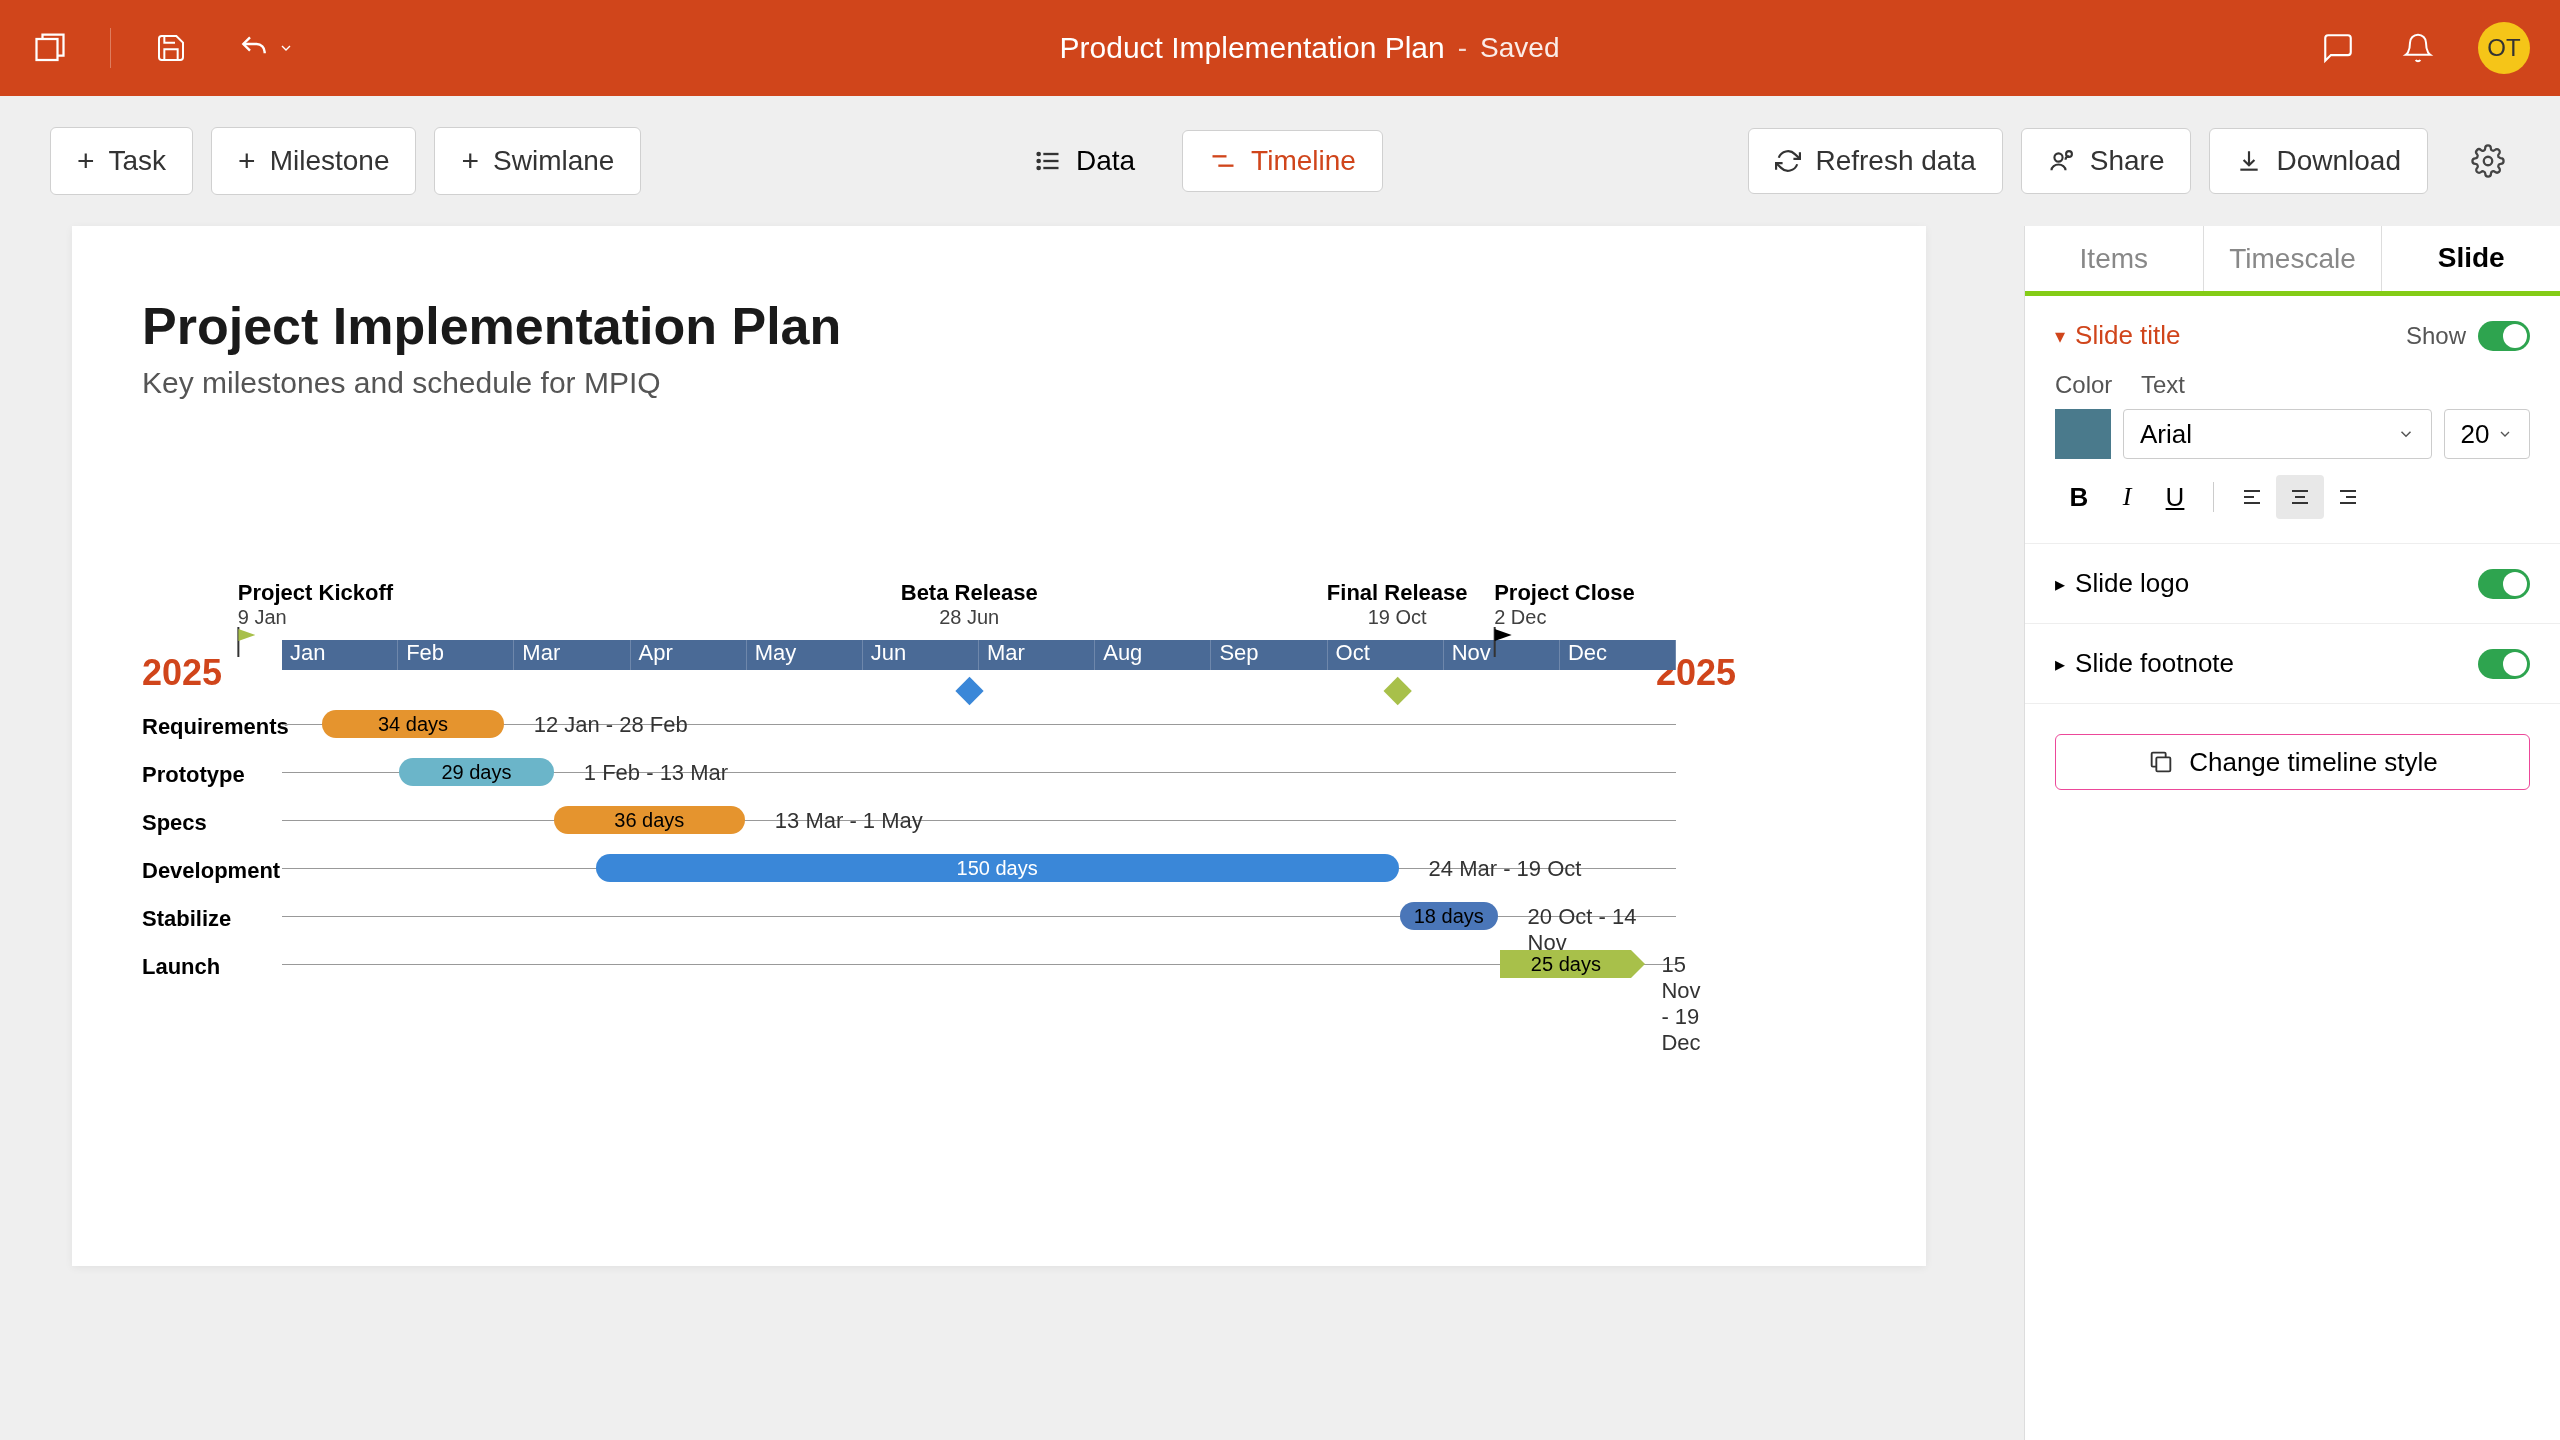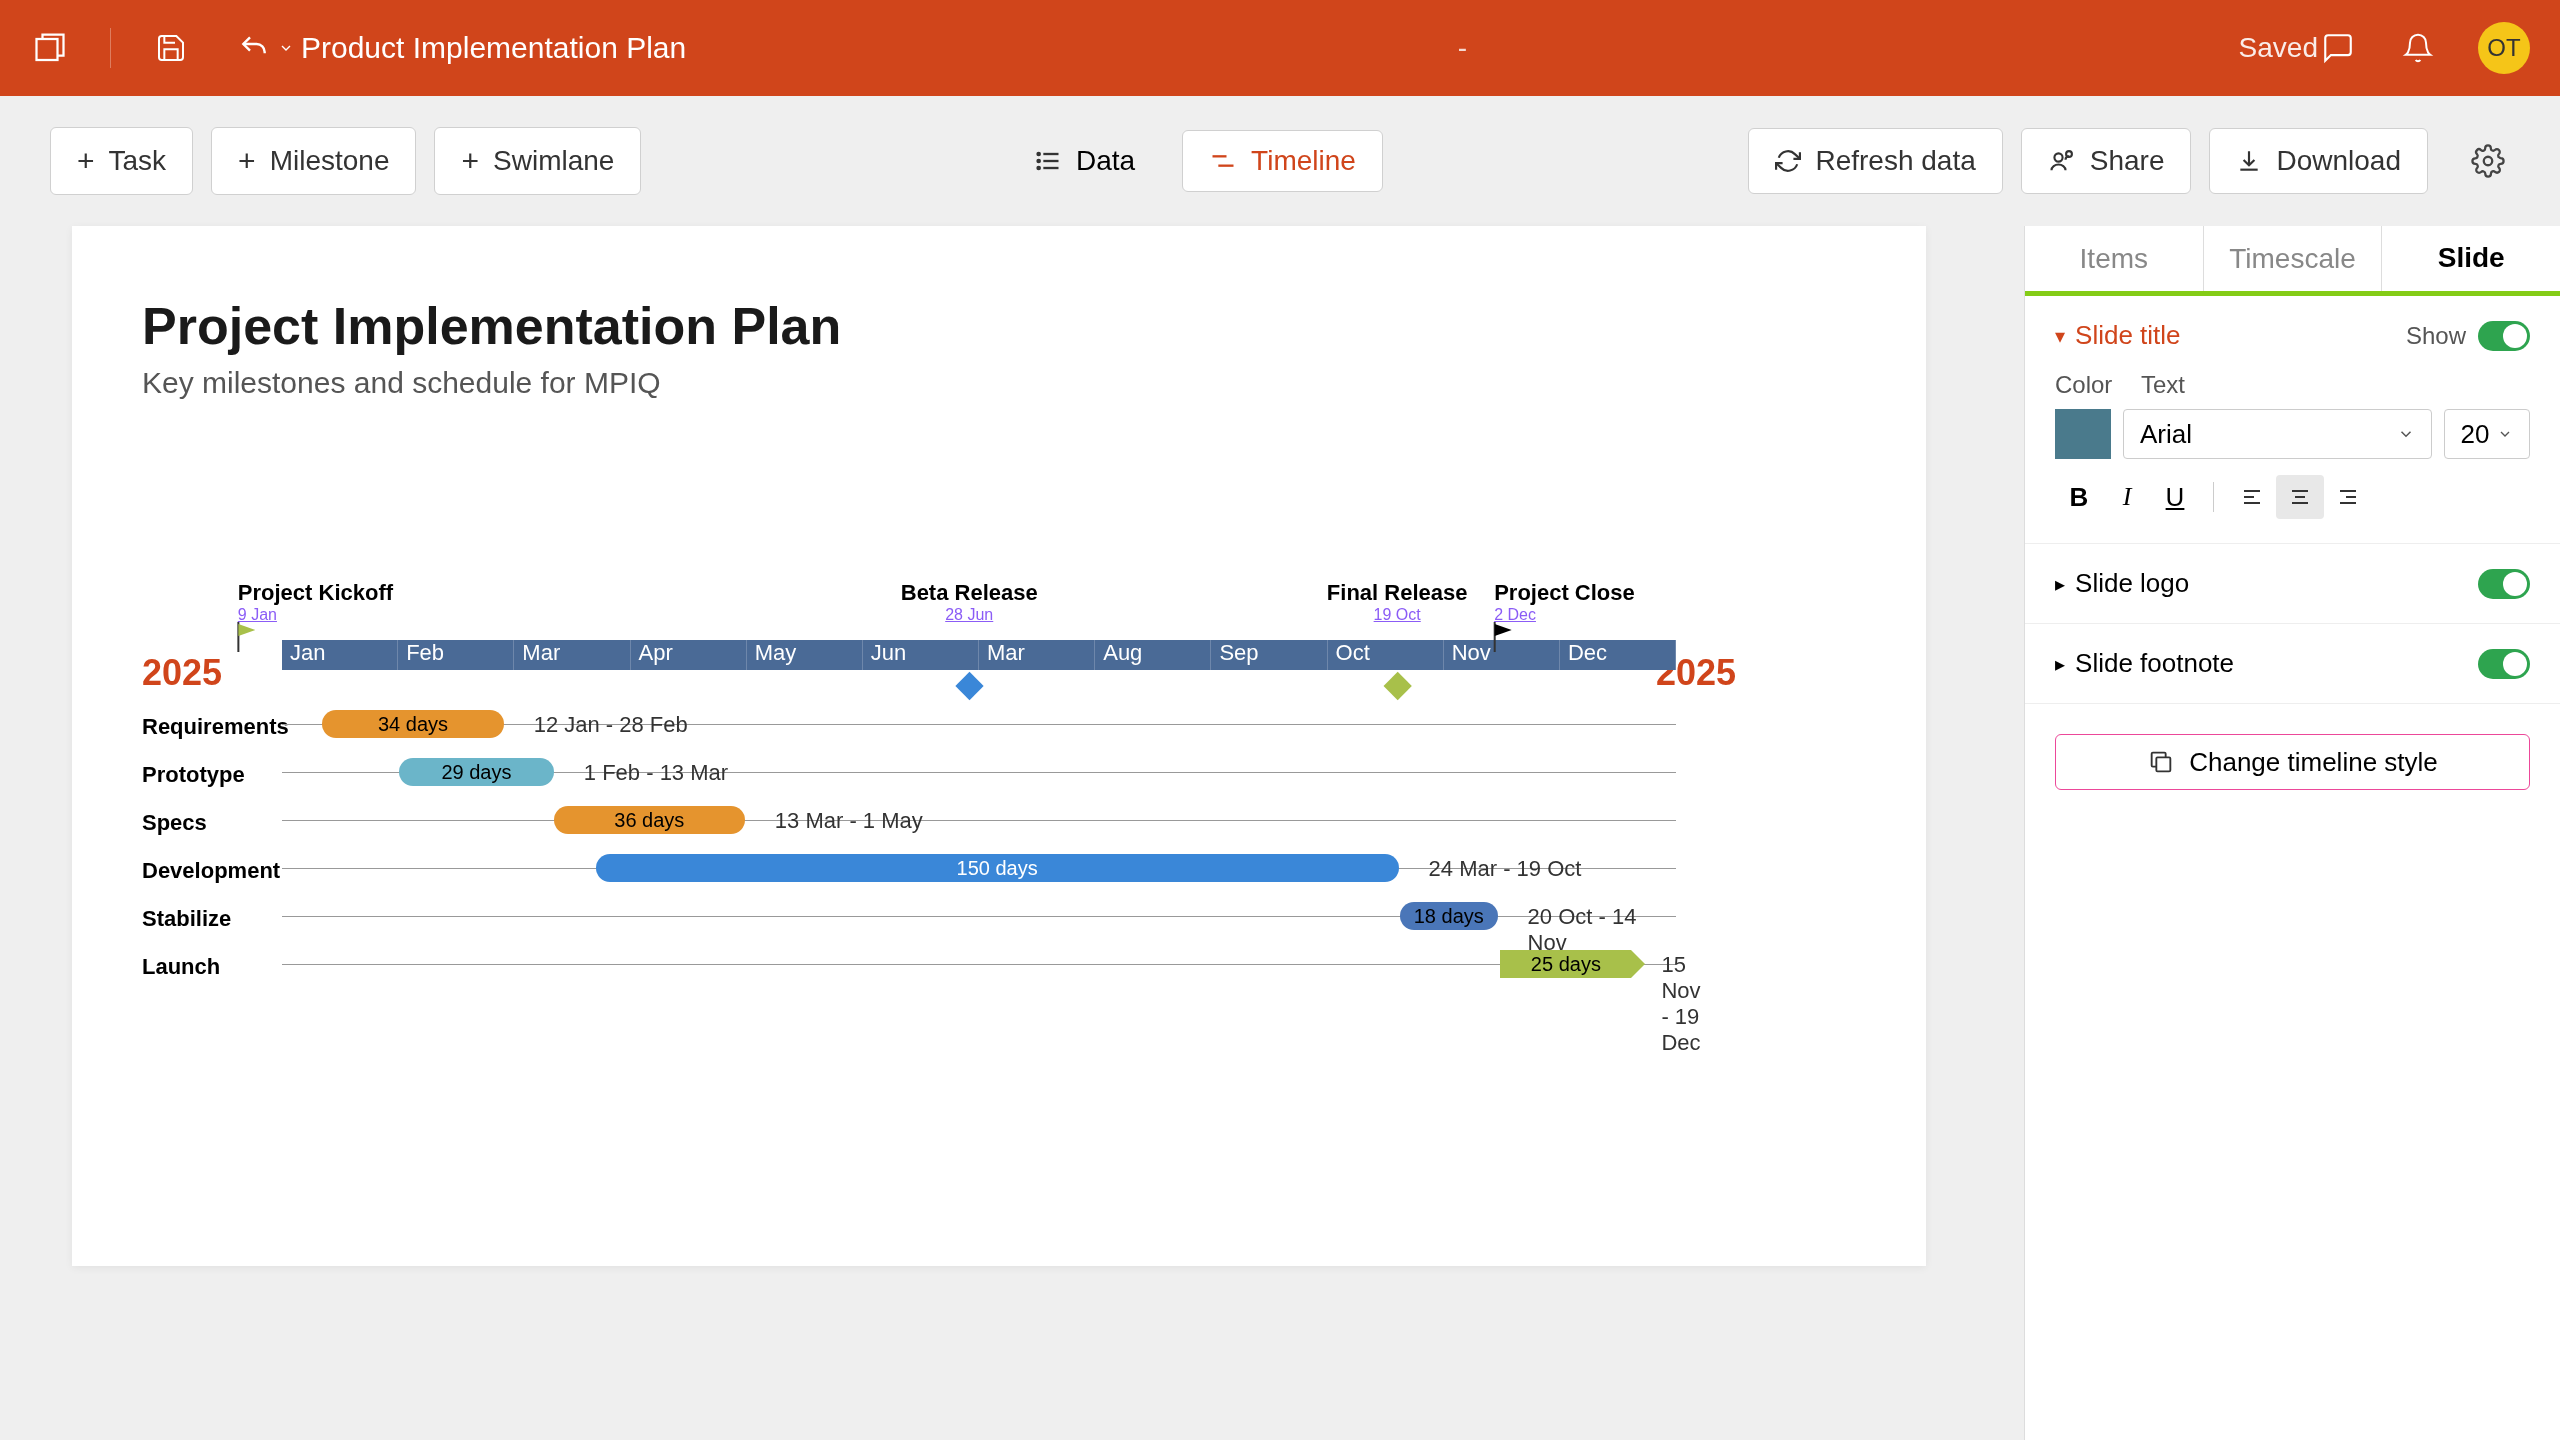--- a/index.html
+++ b/index.html
@@ -3,21 +3,21 @@
 <meta charset="utf-8">
 <style>
   * { box-sizing: border-box; margin: 0; padding: 0; font-family: -apple-system, BlinkMacSystemFont, "Segoe UI", Arial, sans-serif; }
   body { background: #efefef; width: 2560px; height: 1440px; overflow: hidden; }
   
   
   .header-bar { background: #d0451b; height: 96px; display: flex; align-items: center; padding: 0 30px; color: white; }
   .header-left { display: flex; align-items: center; gap: 40px; }
   .header-icon-btn { width: 40px; height: 40px; display: flex; align-items: center; justify-content: center; cursor: pointer; }
   .header-sep { width: 1px; height: 40px; background: rgba(255,255,255,0.3); }
-  .header-center { flex: 1; display: flex; align-items: center; justify-content: space-between; gap: 13px; }
+  .header-center { flex: 1; display: flex; align-items: center; justify-content: center; gap: 13px; }
   .doc-title { font-size: 30px; font-weight: 400; }
   .doc-saved-sep { font-size: 28px; opacity: 0.8; }
   .doc-saved { font-size: 28px; opacity: 0.9; }
   .header-right { display: flex; align-items: center; gap: 40px; }
   .avatar { width: 52px; height: 52px; border-radius: 50%; background: #f5c518; display: flex; align-items: center; justify-content: center; color: #333; font-size: 24px; font-weight: 500; }
   
   
   .toolbar { height: 130px; display: flex; align-items: center; padding: 0 50px; }
   .toolbar-left { display: flex; gap: 18px; }
   .tb-btn { background: white; border: 1px solid #d0d0d0; border-radius: 6px; padding: 16px 26px; display: flex; align-items: center; gap: 14px; font-size: 28px; color: #333; cursor: pointer; }
@@ -37,21 +37,21 @@
   
   
   .timeline-block { margin-top: 180px; position: relative; }
   .year-label { position: absolute; font-size: 36px; font-weight: 700; color: #d0451b; top: 72px; }
   .year-left { left: 0; }
   .year-right { right: 120px; }
   .tl-wrap { margin: 0 180px 0 140px; position: relative; }
   .milestones-row { position: relative; height: 60px; }
   .milestone { position: absolute; transform: translateX(-50%); text-align: left; white-space: nowrap; }
   .ms-name { font-size: 22px; font-weight: 700; }
-  .ms-date { font-size: 16px; color: #8b5cf6; text-decoration: underline; }
+  .ms-date { font-size: 20px; color: #404040; }
   .milestone.centered { text-align: center; }
   .ms-flag { position: absolute; bottom: -28px; }
   .ms-diamond { position: absolute; bottom: -72px; left: 50%; transform: translateX(-50%) rotate(45deg); width: 20px; height: 20px; }
   
   .q-band { display: flex; height: 30px; background: #2d4a73; }
   .q-cell { flex:1; color: white; font-size: 22px; font-weight: 600; padding-left: 8px; border-right: 1px solid rgba(255,255,255,0.25); }
   .m-band { display: flex; height: 30px; background: #4a6a96; }
   .m-cell { flex:1; color: white; font-size: 22px; padding-left: 8px; border-right: 1px solid rgba(255,255,255,0.2); }
   
   .tasks { margin-top: 30px; }

